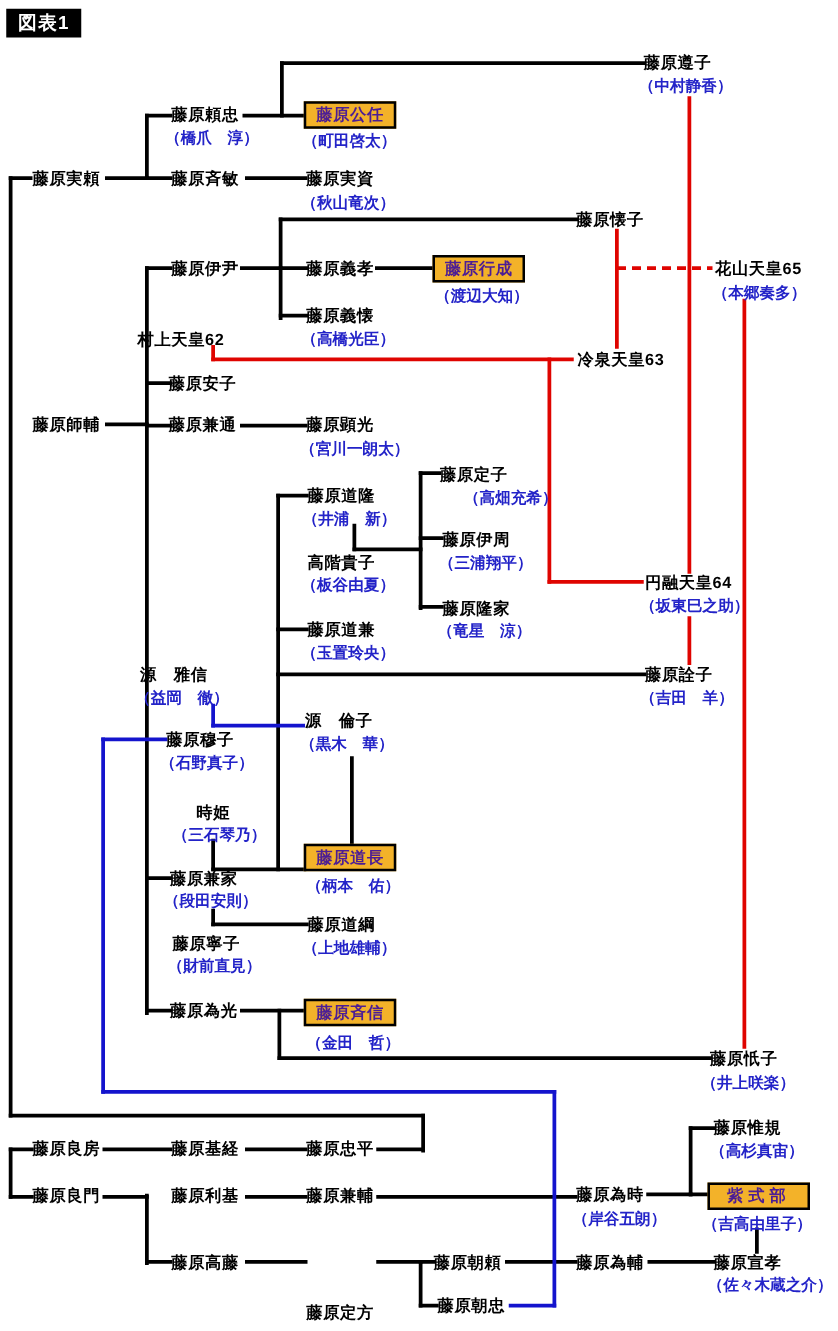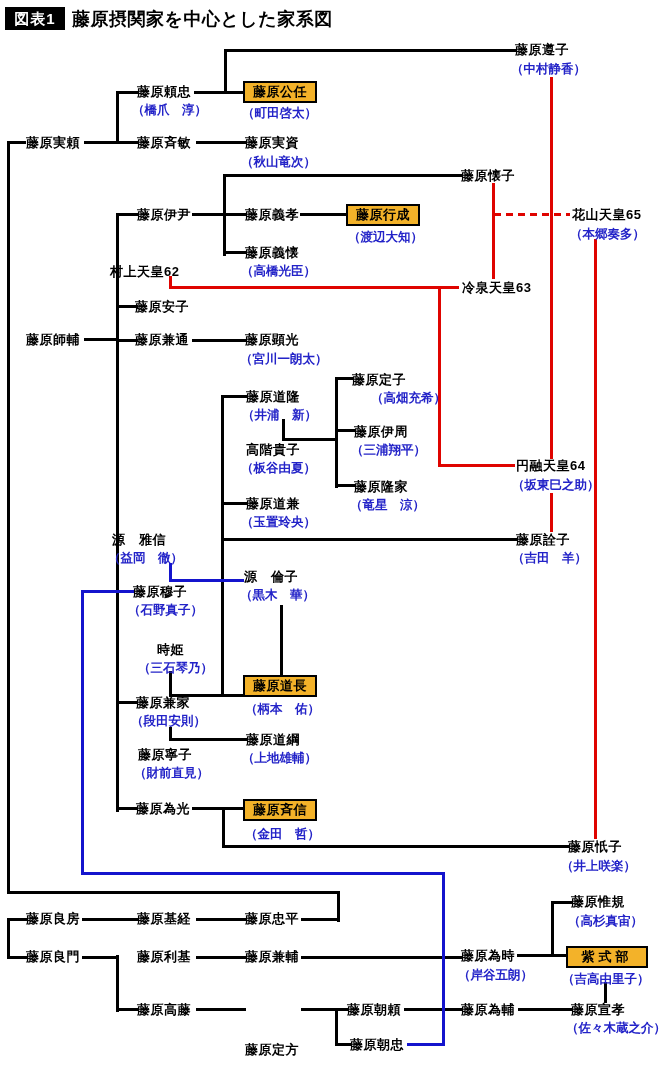--- a/index.html
+++ b/index.html
@@ -18,37 +18,36 @@
   .name{
     position:absolute;font-size:13px;font-weight:700;color:#000;line-height:16px;
     white-space:nowrap;letter-spacing:0.5px;
   }
   .actor{
     position:absolute;font-size:12.5px;font-weight:700;color:#2323c8;line-height:16px;
     white-space:nowrap;
   }
   .pbox{
     position:absolute;background:#f3b229;border:2px solid #000;height:18px;width:70px;
-    font-size:13px;font-weight:700;color:#000000;text-align:center;line-height:18px;
+    font-size:13px;font-weight:700;color:#4c1d95;text-align:center;line-height:18px;
     white-space:nowrap;letter-spacing:0.5px;
   }
   .ln{position:absolute;}
   .ln.h{height:3px;}
   .ln.v{width:3px;}
   .ln.k{background:#000;}
   .ln.r{background:#df0400;}
   .ln.b{background:#1414cd;}
   .ln.dash{background:repeating-linear-gradient(90deg,#df0400 0 7px,rgba(0,0,0,0) 7px 12px);}
 </style>
 </head>
 <body>
 
 <div id="stage">
   <div class="title-badge">図表1</div>
-  <div class="title-text">藤原摂関家を中心とした家系図</div>
   <div id="diagram">
       <div class="ln h k" style="left: 7px; top: 141px; width: 19px;"></div>
       <div class="ln v k" style="left: 7px; top: 141px; height: 753px;"></div>
       <div class="ln h k" style="left: 7px; top: 891px; width: 333px;"></div>
       <div class="ln v k" style="left: 337px; top: 891px; height: 31px;"></div>
       <div class="ln h k" style="left: 301px; top: 918px; width: 39px;"></div>
       <div class="ln h k" style="left: 84px; top: 141px; width: 35px;"></div>
       <div class="ln v k" style="left: 116px; top: 91px; height: 53px;"></div>
       <div class="ln h k" style="left: 116px; top: 91px; width: 22px;"></div>
       <div class="ln h k" style="left: 116px; top: 141px; width: 22px;"></div>

